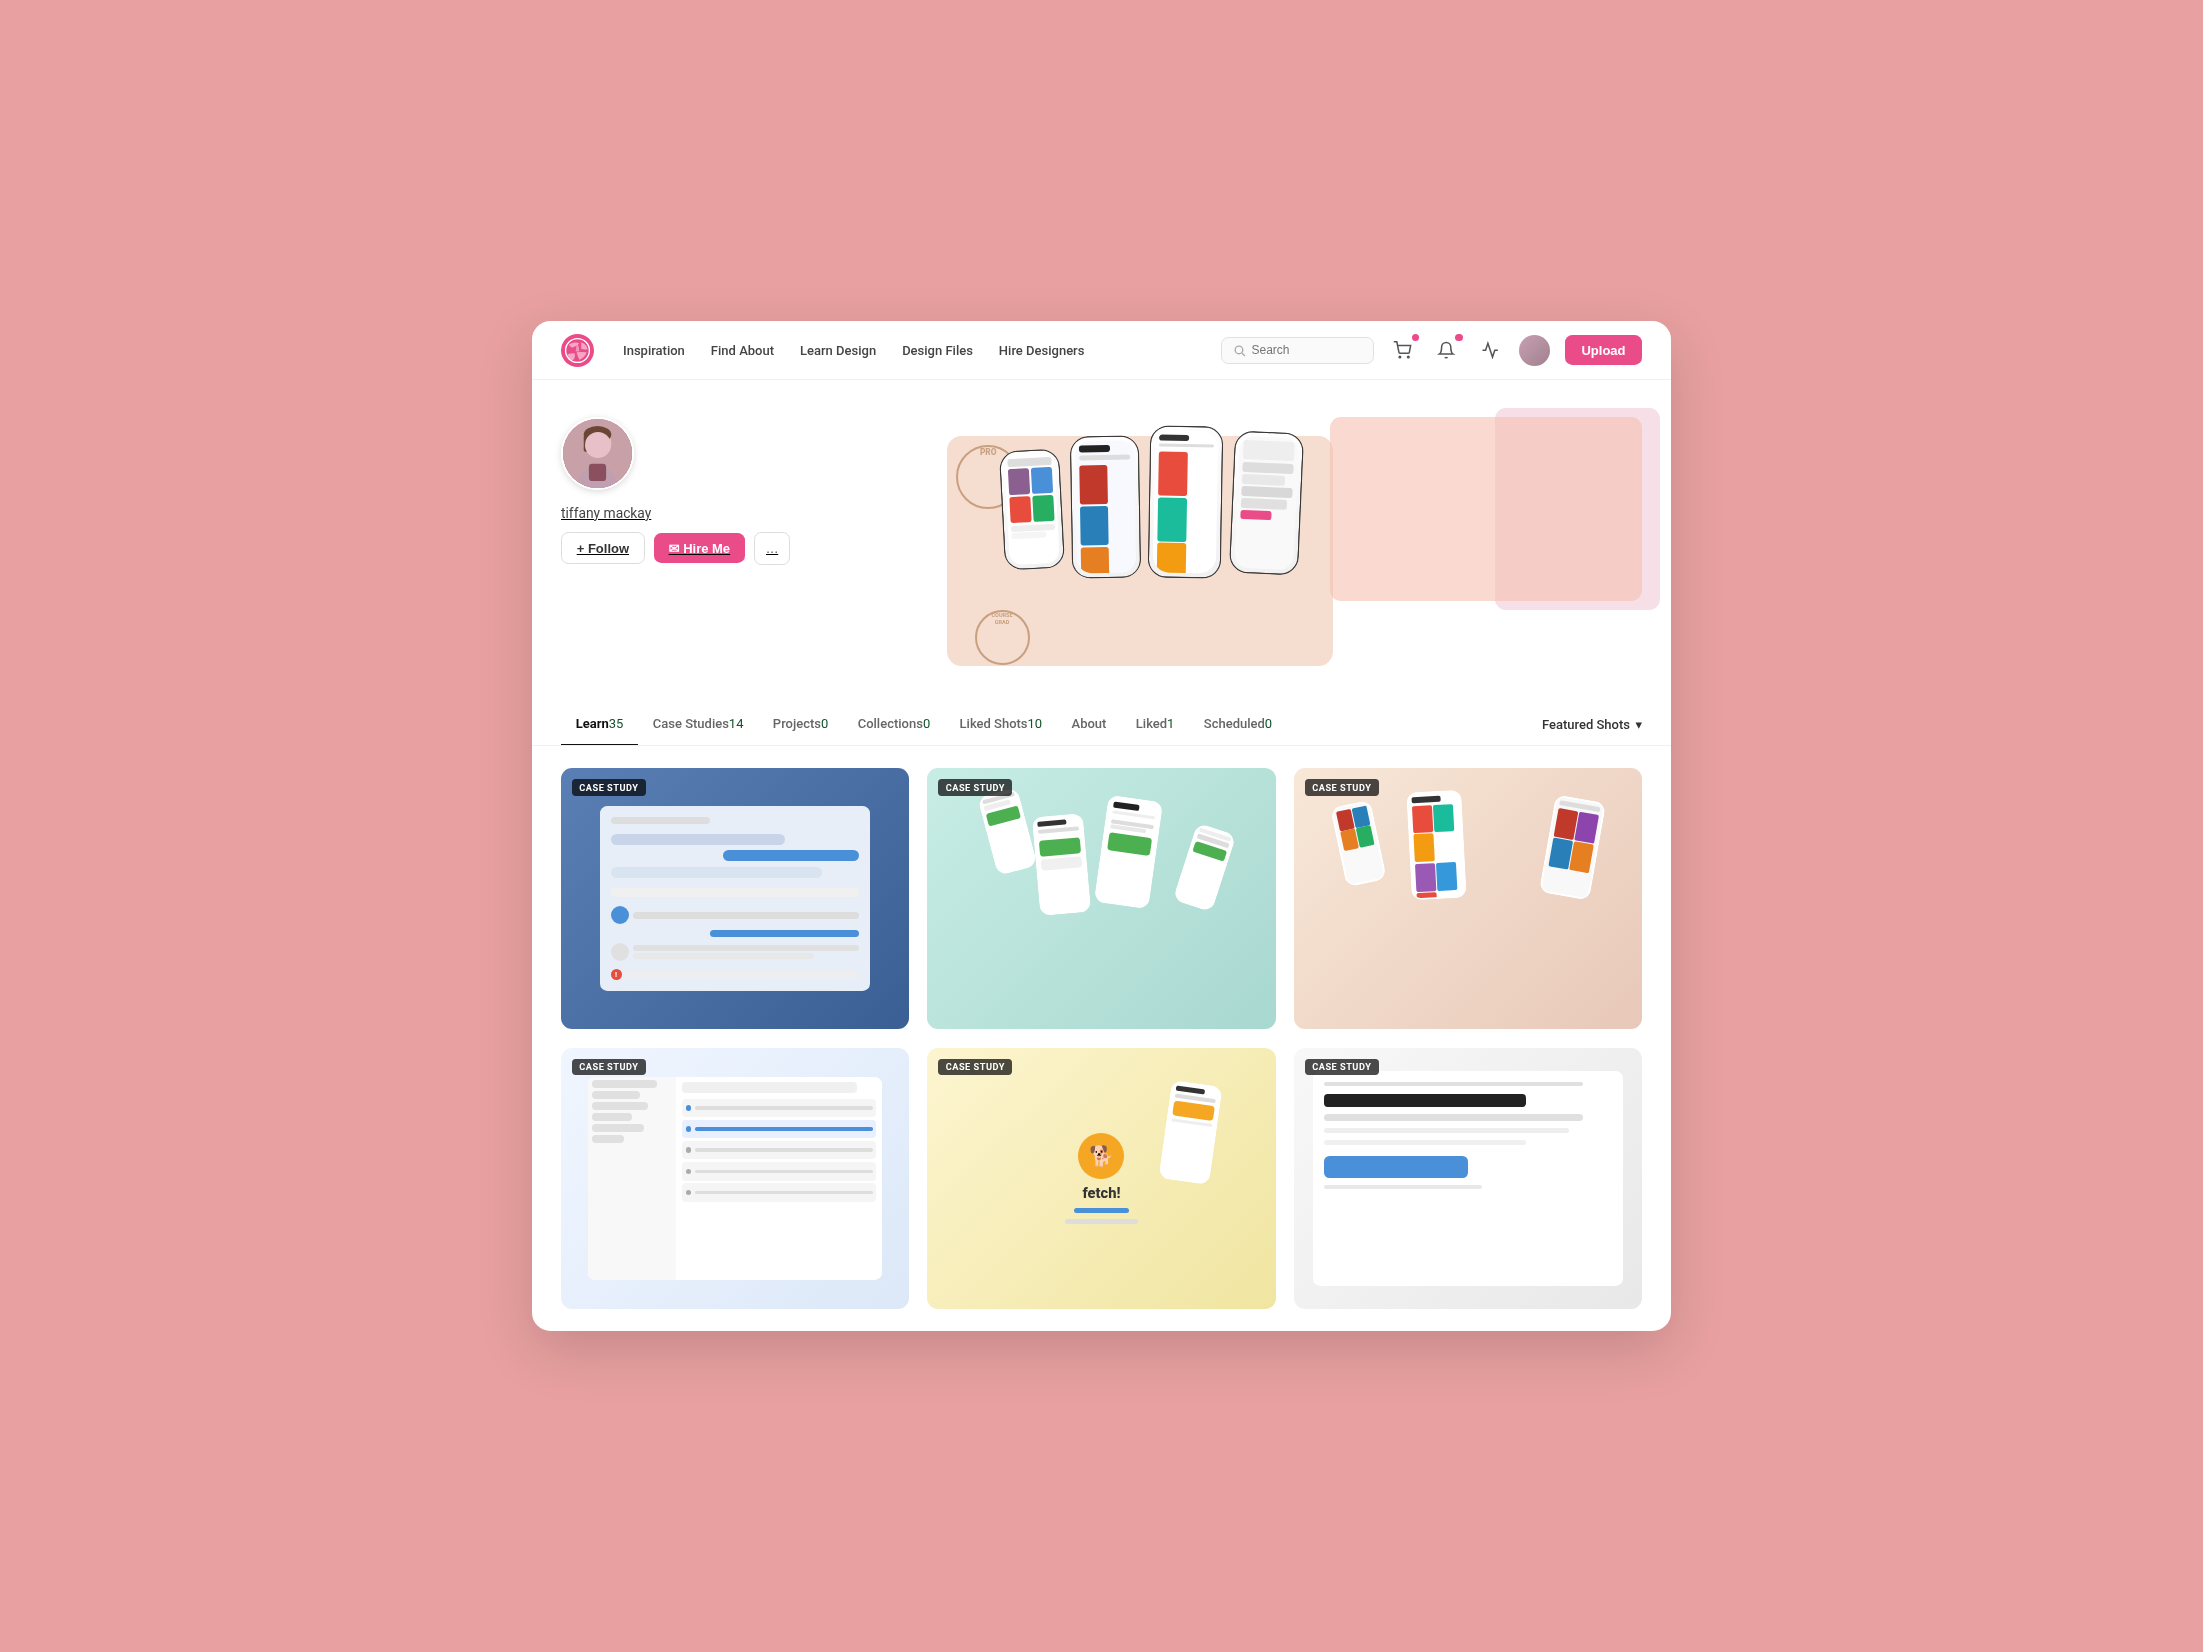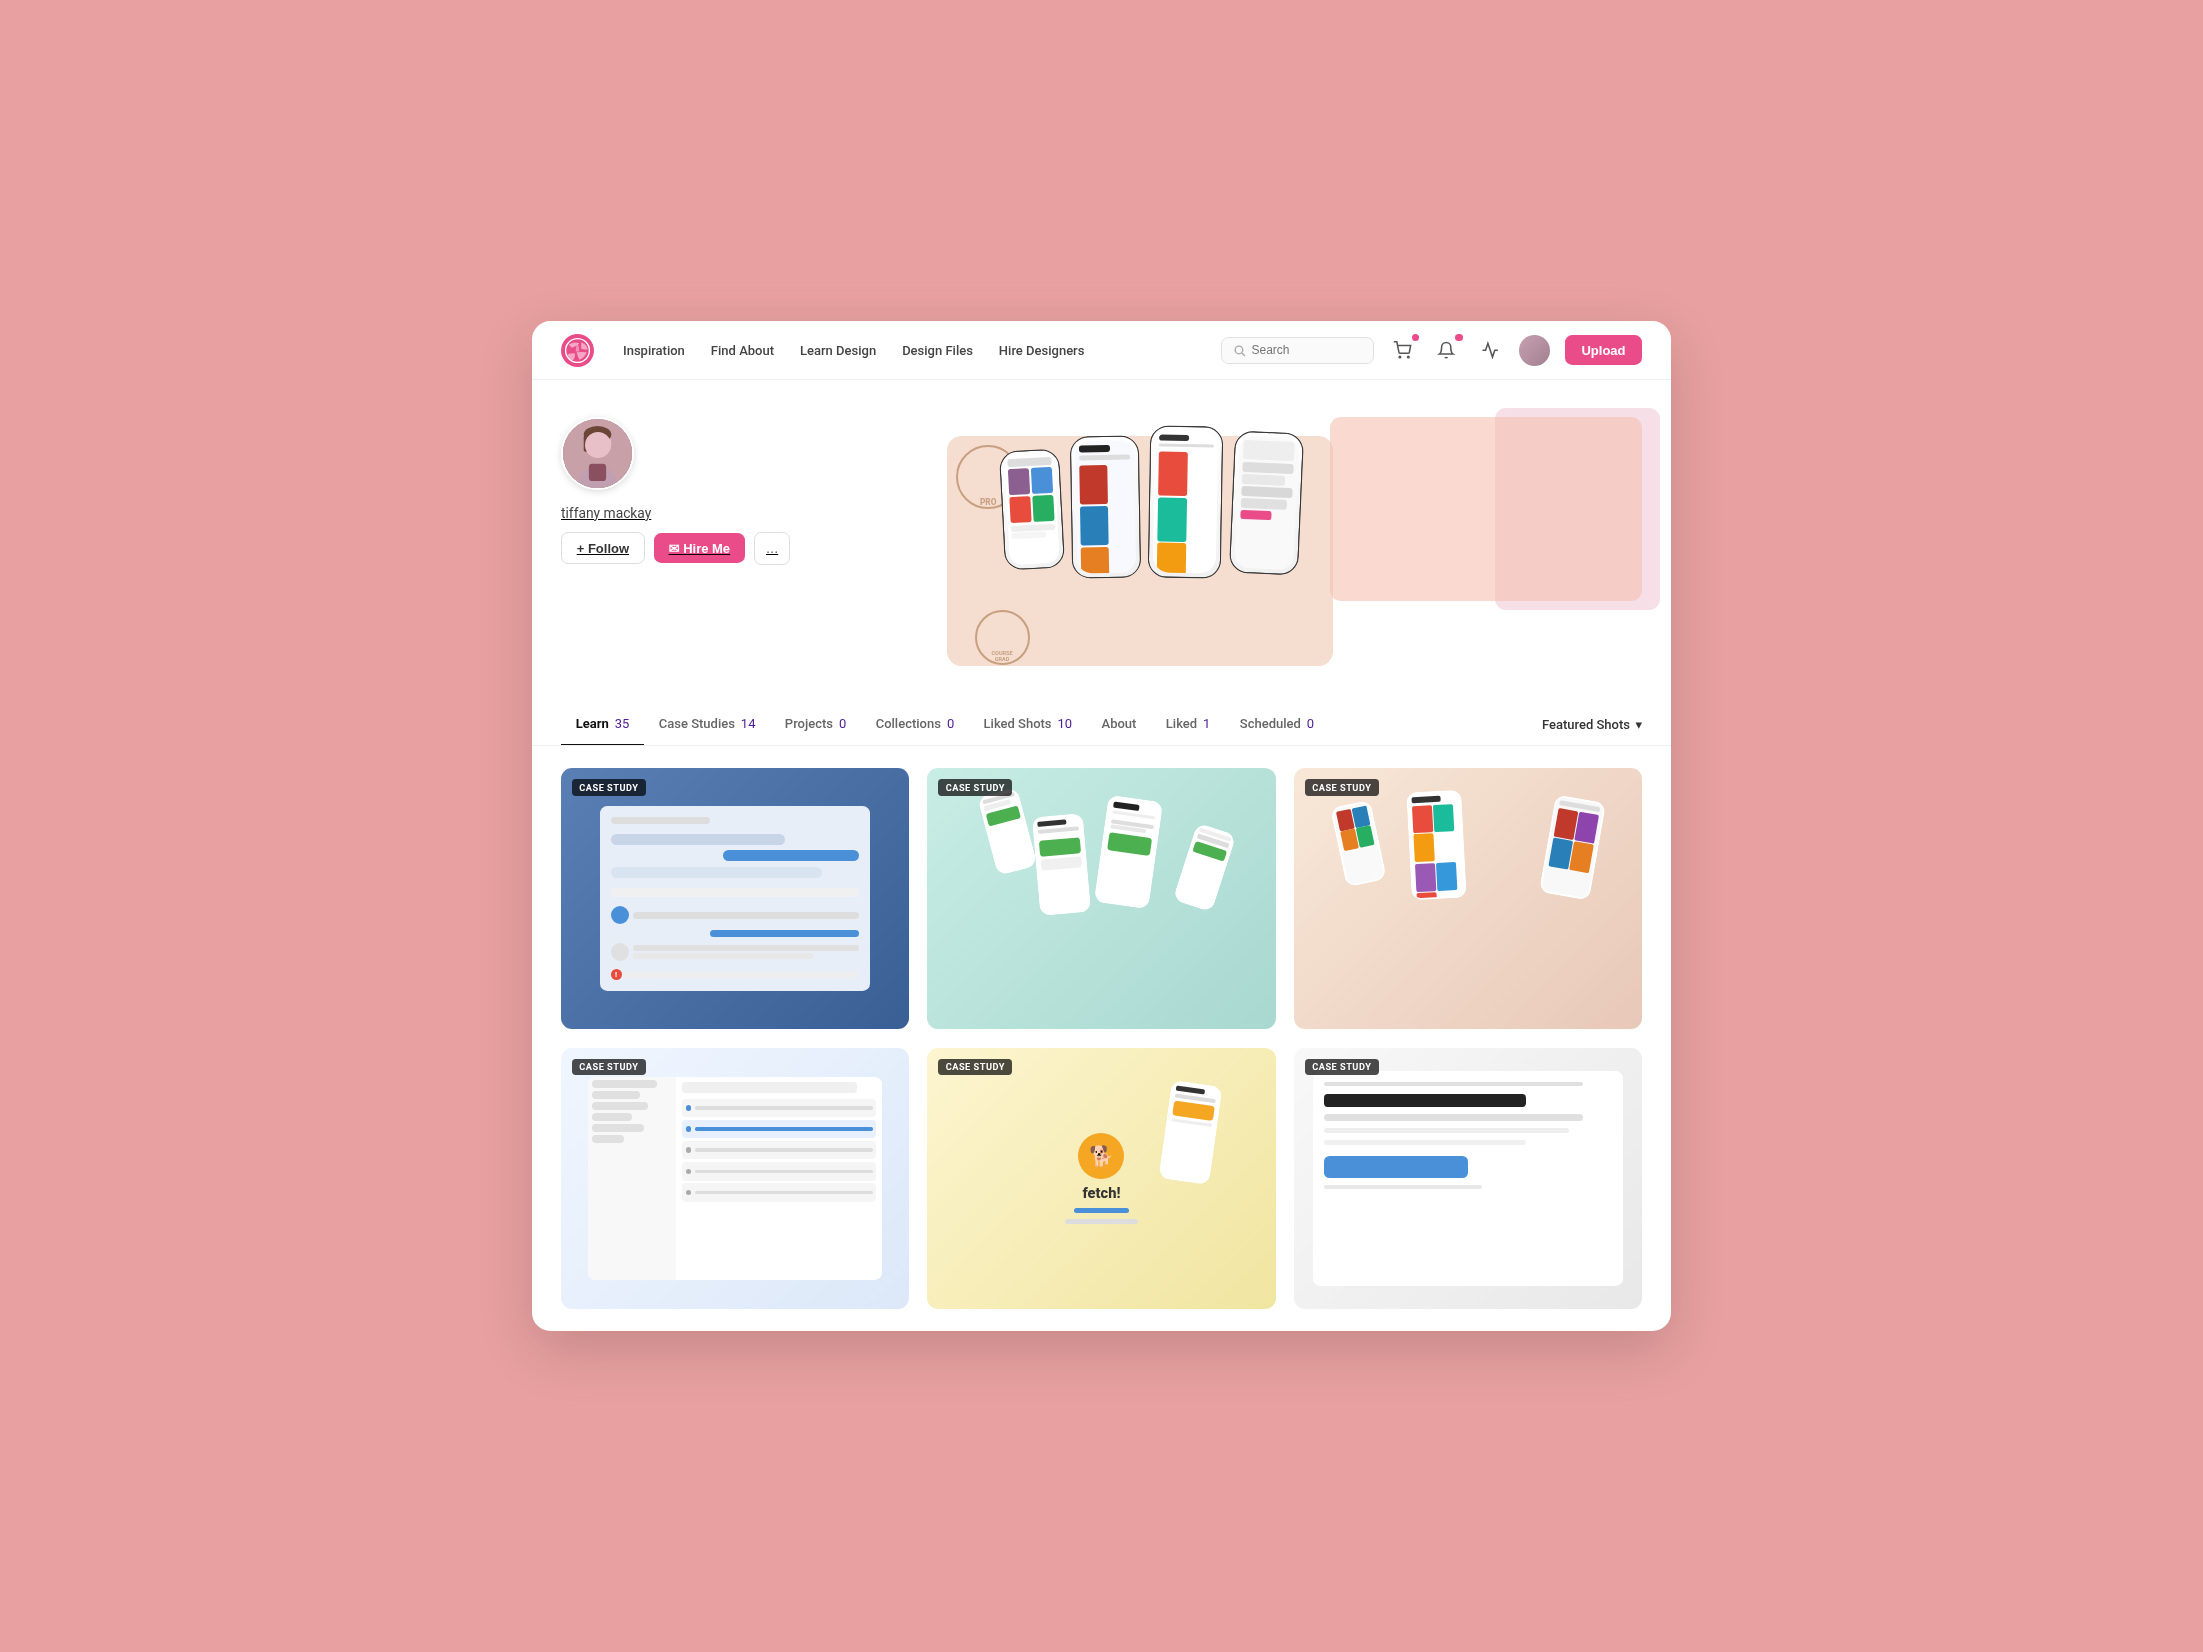--- a/index.html
+++ b/index.html
@@ -285,21 +285,21 @@
     }
 
     .stamp {
       position: absolute;
       width: 64px;
       height: 64px;
       border: 2.8px solid #c8a080;
       border-radius: 50%;
       display: flex;
       align-items: center;
-      justify-content: flex-end;
+      justify-content: flex-start;
       flex-direction: column;
       font-size: 7.3px;
       font-weight: 700;
       color: #c8a080;
       text-align: center;
     }
     .stamp1 { top: 27.5px; left: 9.2px; }
     .stamp2 { bottom: 9.2px; left: 27.5px; font-size: 6.4px; }
 
     
@@ -319,22 +319,22 @@
       font-weight: 500;
       white-space: nowrap;
     }
     .tab.active {
       color: #111;
       border-bottom-color: #111;
       font-weight: 700;
     }
     .tab-count {
       font-weight: 400;
-      color: #4c1d95;
-      margin-left: 6px;
+      color: #14532d;
+      margin-left: 0;
     }
     .tab-spacer { flex: 1; }
     .featured-shots-btn {
       display: flex;
       align-items: center;
       gap: 5.5px;
       font-size: 13px;
       color: #333;
       cursor: pointer;
       font-weight: 500;

